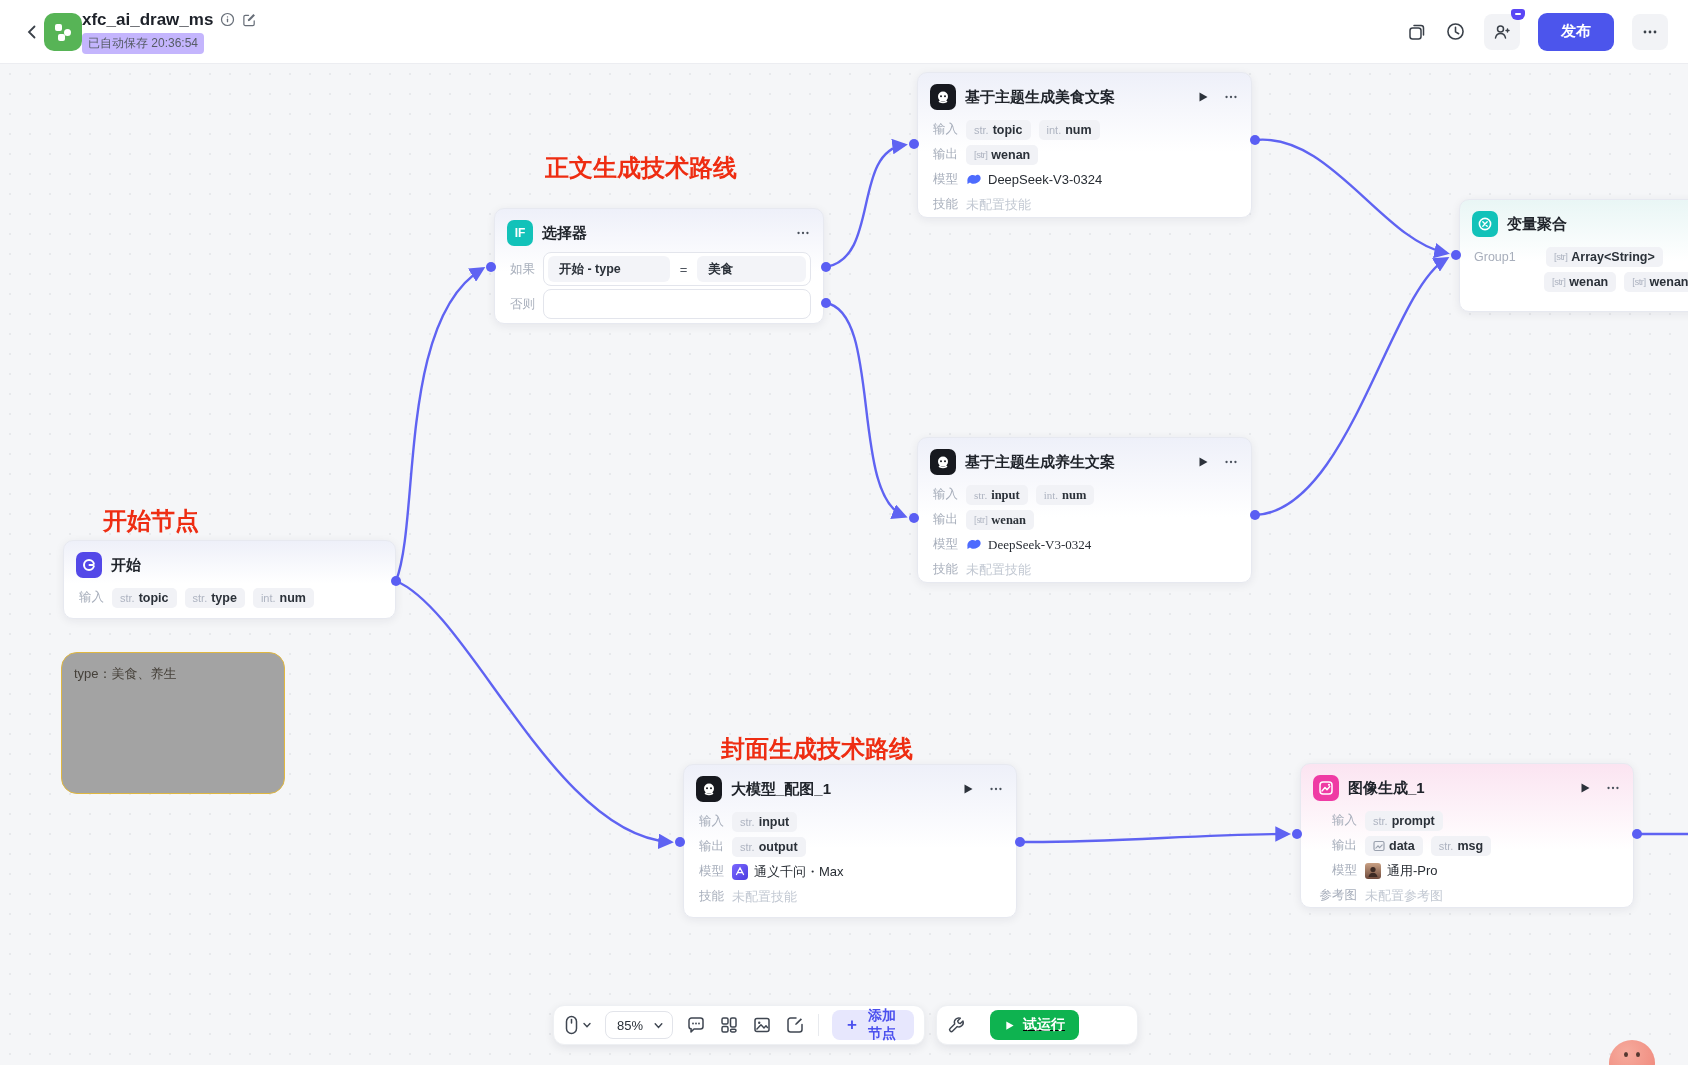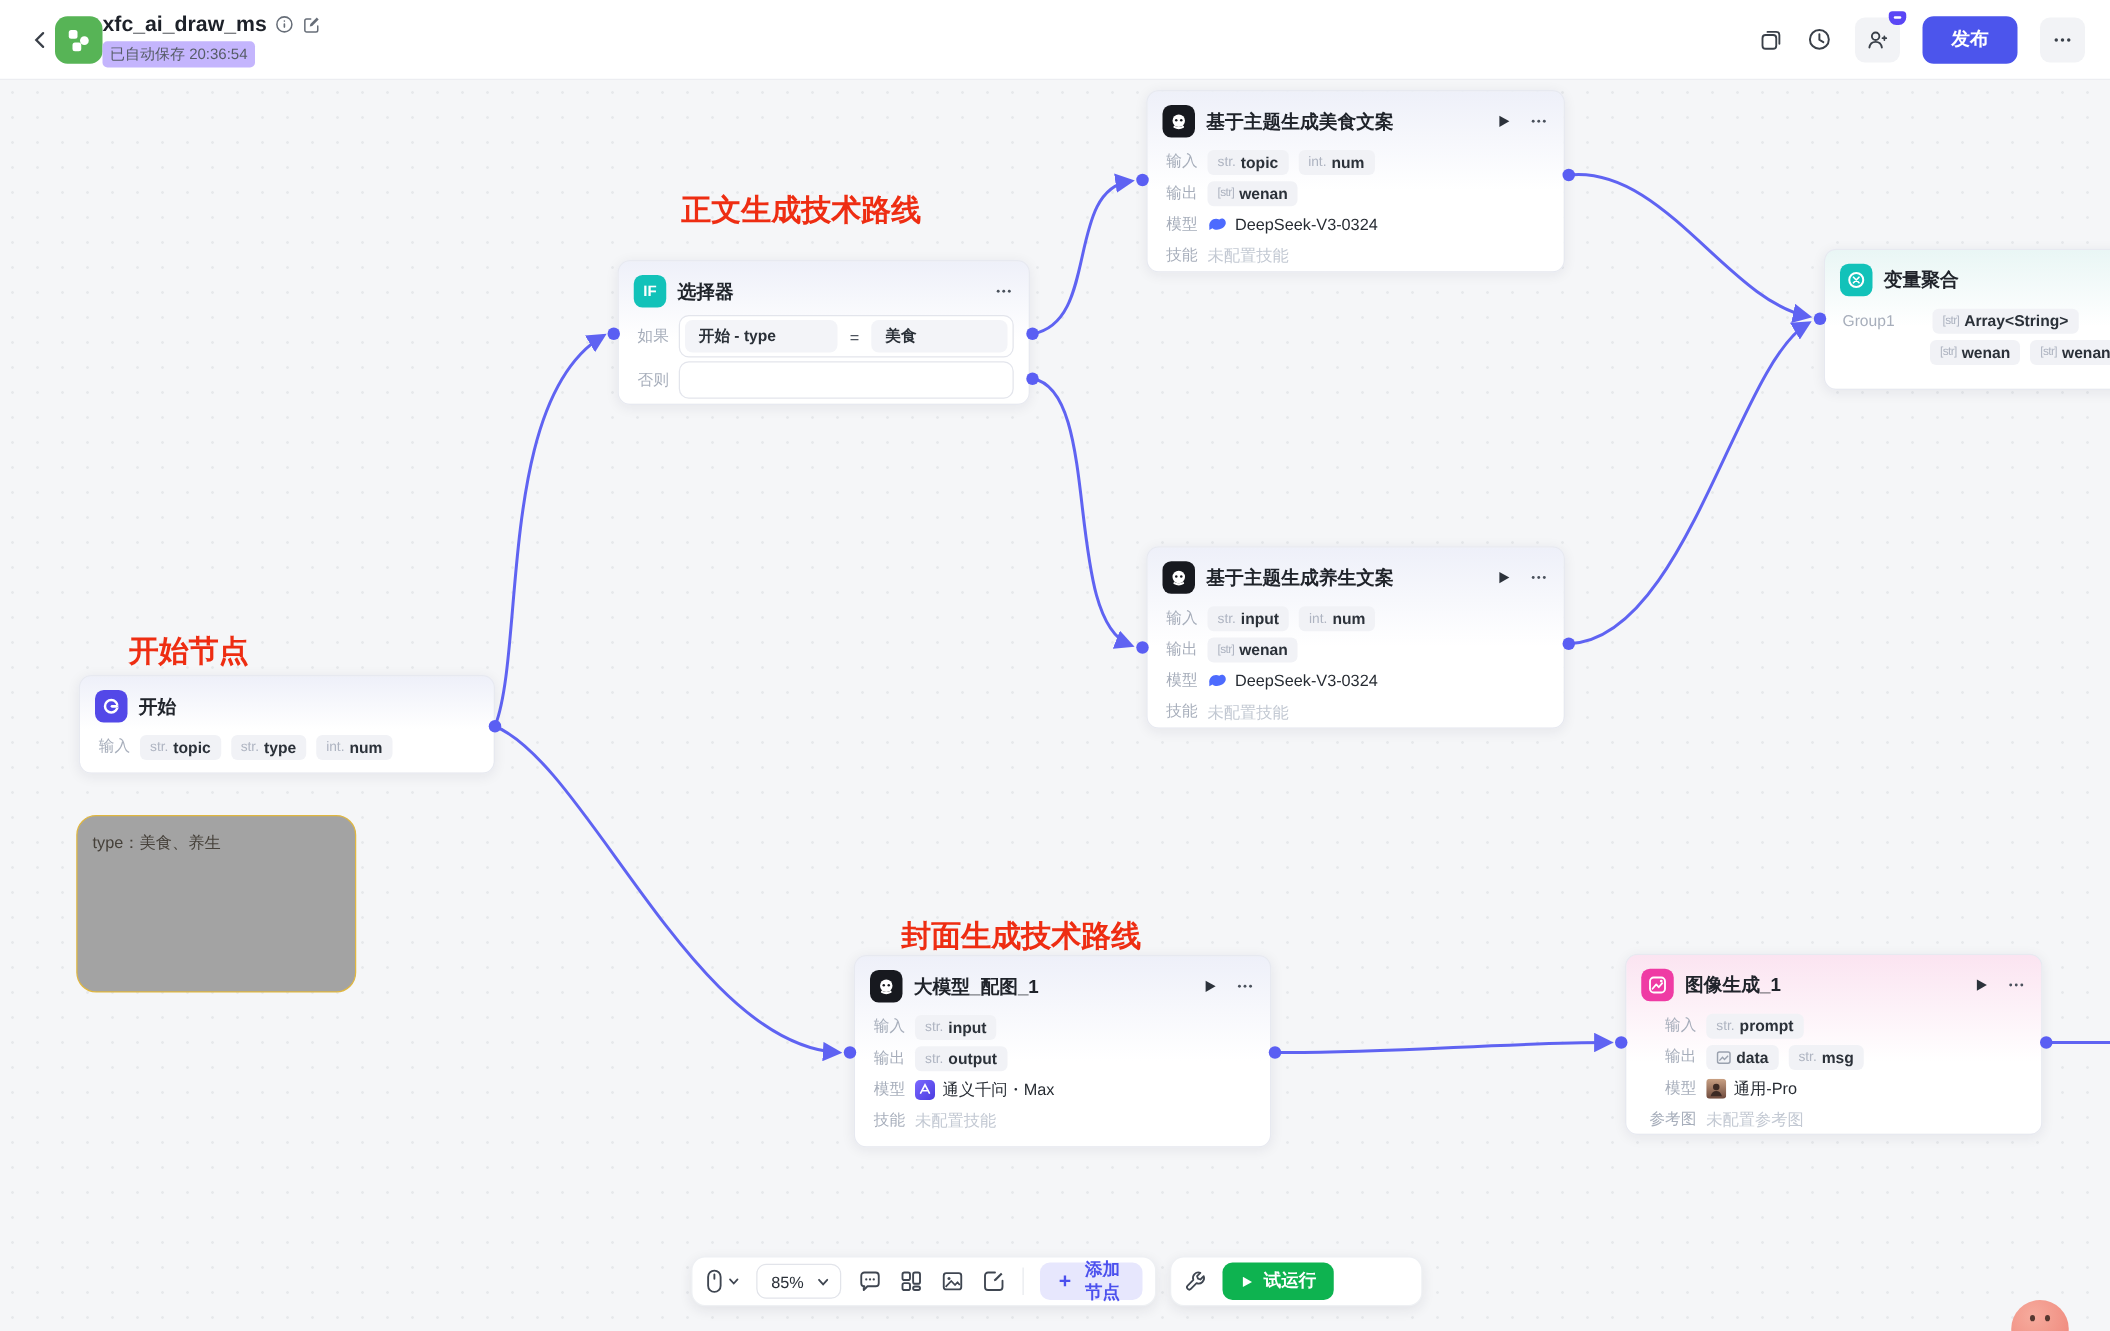--- a/index.html
+++ b/index.html
@@ -61,21 +61,21 @@
   .cond-empty{flex:1;border:1px solid #e3e5ec;border-radius:8px;background:#fff;height:30px;box-sizing:border-box;}
   .port{position:absolute;width:10px;height:10px;border-radius:50%;background:#5a5ef3;z-index:4;}
   
   .note{position:absolute;left:61px;top:652px;width:224px;height:142px;background:#a3a3a3;
     border:1px solid #e0b740;border-radius:16px;box-sizing:border-box;padding:12px;z-index:2;
     font-size:13px;color:#46413a;}
   
   .pill{position:absolute;height:40px;background:#fff;border:1px solid #eef0f3;border-radius:11px;
     box-shadow:0 3px 10px rgba(28,35,56,.09);display:flex;align-items:center;z-index:10;box-sizing:border-box;}
   .pill-left{left:553px;top:1005px;width:372px;padding:0 10px;gap:13px;}
-  .pill-right{left:936px;top:1005px;width:202px;padding:0 10px;gap:12px;}
+  .pill-right{left:936px;top:1005px;width:202px;padding:0 10px;gap:24px;text-decoration:underline;}
   .zoom-select{width:88px;height:28px;border:1px solid #e2e4ea;border-radius:8px;display:flex;
     align-items:center;justify-content:space-between;padding:0 8px 0 11px;font-size:13px;color:#2b3139;cursor:pointer;box-sizing:border-box;}
   .vdiv{width:1px;height:22px;background:#e8eaee;}
   .add-node-btn{height:30px;padding:0 15px;border:none;border-radius:8px;background:#e7e7fd;color:#4b50ee;
     font-size:14px;font-weight:700;display:flex;align-items:center;gap:8px;cursor:pointer;font-family:inherit;}
   .run-btn{height:30px;padding:0 14px;border:none;border-radius:8px;background:#0eb350;color:#fff;
     font-size:14px;font-weight:700;display:flex;align-items:center;gap:8px;cursor:pointer;font-family:inherit;}
   .assistant{position:absolute;left:1609px;top:1040px;width:46px;height:46px;border-radius:50%;z-index:11;
     background:radial-gradient(circle at 38% 28%,#f6ab9d,#ee8175);}
   .assistant::before,.assistant::after{content:"";position:absolute;top:12px;width:4px;height:5px;border-radius:50%;background:#553830;}
@@ -292,21 +292,21 @@
         <span>DeepSeek-V3-0324</span>
       </span>
     </div>
     <div class="row">
       <span class="row-label">技能</span>
       <span class="empty-val">未配置技能</span>
     </div>
   </div>
 </div>
 
-<div class="node hdr-tint" style="left:917px;top:437px;width:335px;height:146px;">
+<div class="node hdr-tint" style="left:917px;top:437px;width:335px;height:146px;font-family:Liberation Serif, serif;">
   <div class="node-header">
     <span class="node-icon" style="background:#17191f;">
       <svg width="18" height="18" viewBox="0 0 18 18">
           <circle cx="9" cy="8.6" r="5" fill="#fff"></circle>
           <circle cx="7" cy="8.2" r="1" fill="#17191f"></circle>
           <circle cx="11" cy="8.2" r="1" fill="#17191f"></circle>
           <path d="M5.5 13.5 q3.5 2 7 0" stroke="#fff" stroke-width="1.6" fill="none" stroke-linecap="round"></path>
         </svg>
     </span>
     <span class="node-title">基于主题生成养生文案</span>

